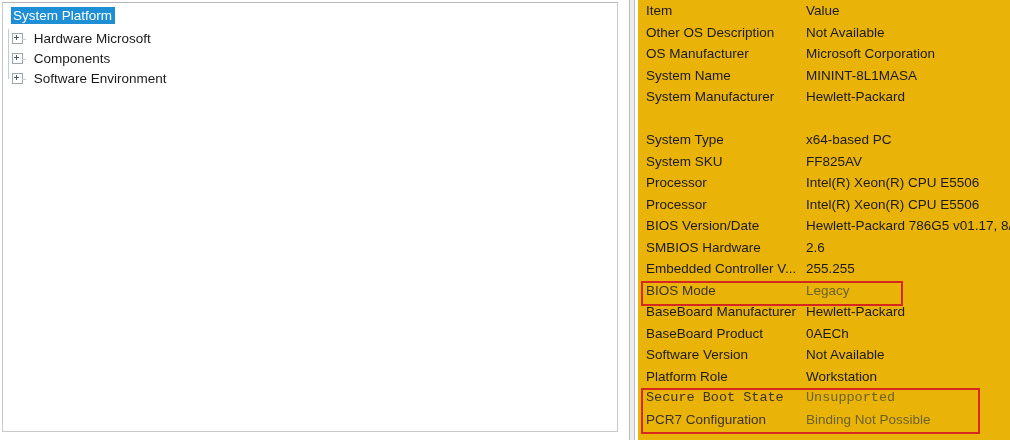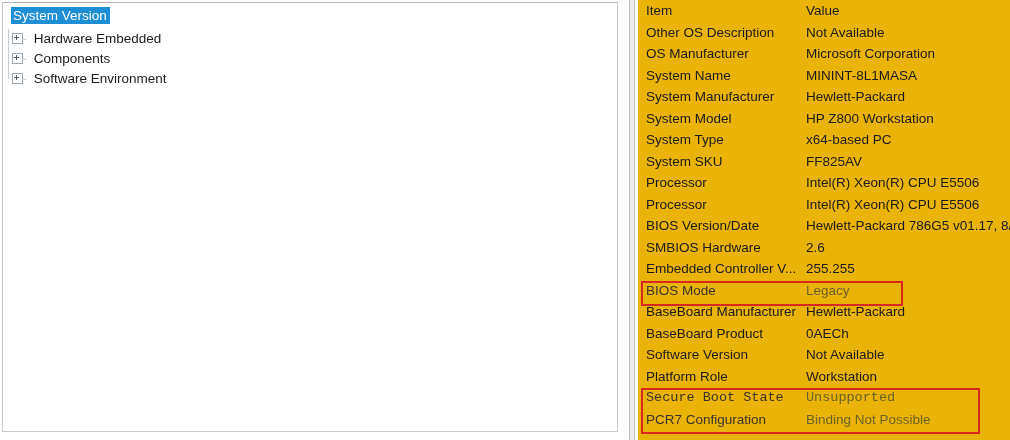--- a/index.html
+++ b/index.html
@@ -90,28 +90,28 @@
   }
 </style>
 </head>
 <body>
 
 <div id="root">
 
   <div id="tree-pane">
 
     <div class="tree-row root">
-      <span class="sel-label">System Version</span>
+      <span class="sel-label">System Platform</span>
     </div>
 
     <div class="tree-row child" style="margin-top:3px;">
       <span class="connector"></span>
       <span class="expander"></span>
       <span class="hline"></span>
-      <span class="tlabel">Hardware Embedded</span>
+      <span class="tlabel">Hardware Microsoft</span>
     </div>
 
     <div class="tree-row child">
       <span class="connector"></span>
       <span class="expander"></span>
       <span class="hline"></span>
       <span class="tlabel">Components</span>
     </div>
 
     <div class="tree-row child">
@@ -143,24 +143,20 @@
         <div class="lcell-val">Microsoft Corporation</div>
       </div>
       <div class="lrow" style="top: 64.5px;">
         <div class="lcell-item">System Name</div>
         <div class="lcell-val">MININT-8L1MASA</div>
       </div>
       <div class="lrow" style="top: 86px;">
         <div class="lcell-item">System Manufacturer</div>
         <div class="lcell-val">Hewlett-Packard</div>
       </div>
-      <div class="lrow" style="top: 107.5px;">
-        <div class="lcell-item">System Model</div>
-        <div class="lcell-val">HP Z800 Workstation</div>
-      </div>
       <div class="lrow" style="top: 129px;">
         <div class="lcell-item">System Type</div>
         <div class="lcell-val">x64-based PC</div>
       </div>
       <div class="lrow" style="top: 150.5px;">
         <div class="lcell-item">System SKU</div>
         <div class="lcell-val">FF825AV</div>
       </div>
       <div class="lrow" style="top: 172px;">
         <div class="lcell-item">Processor</div>

